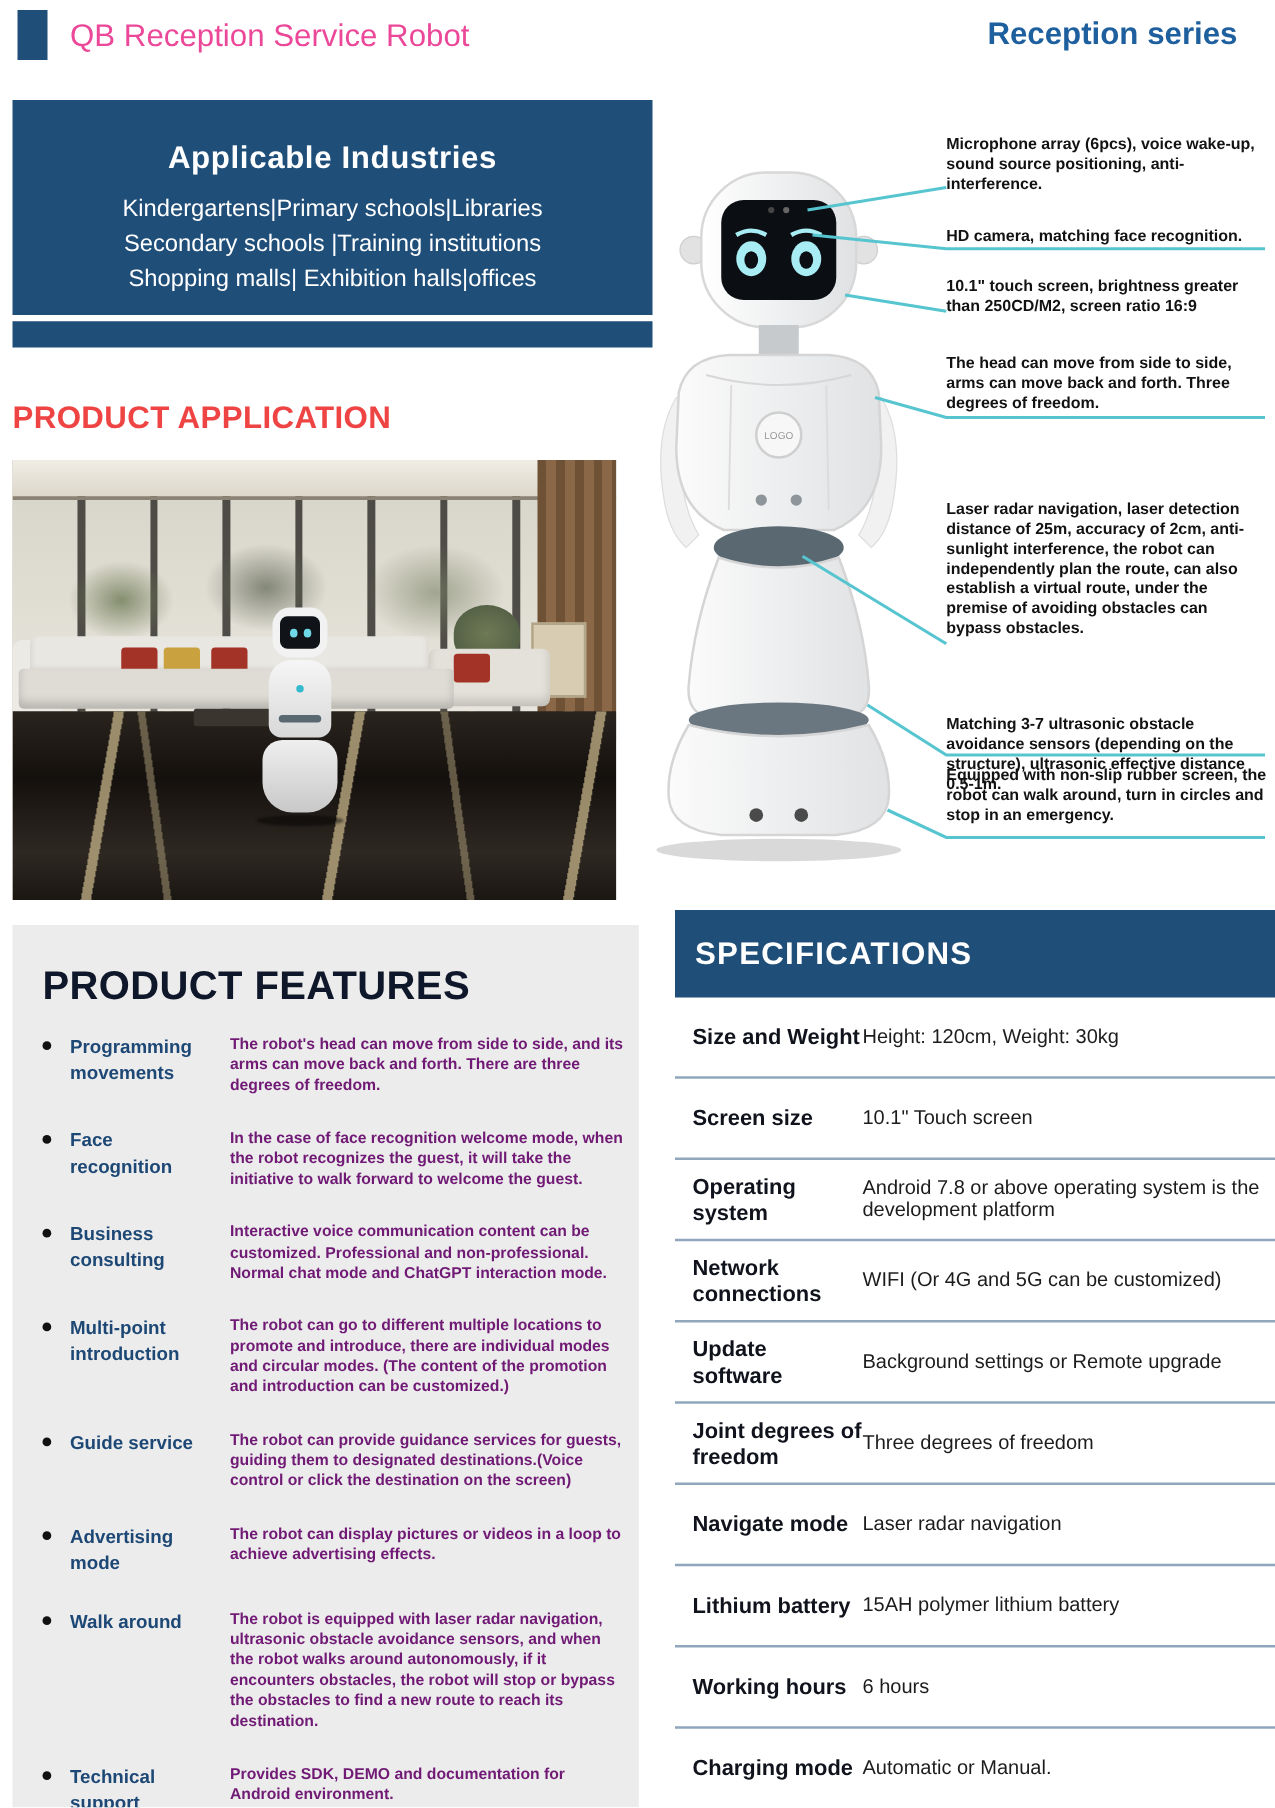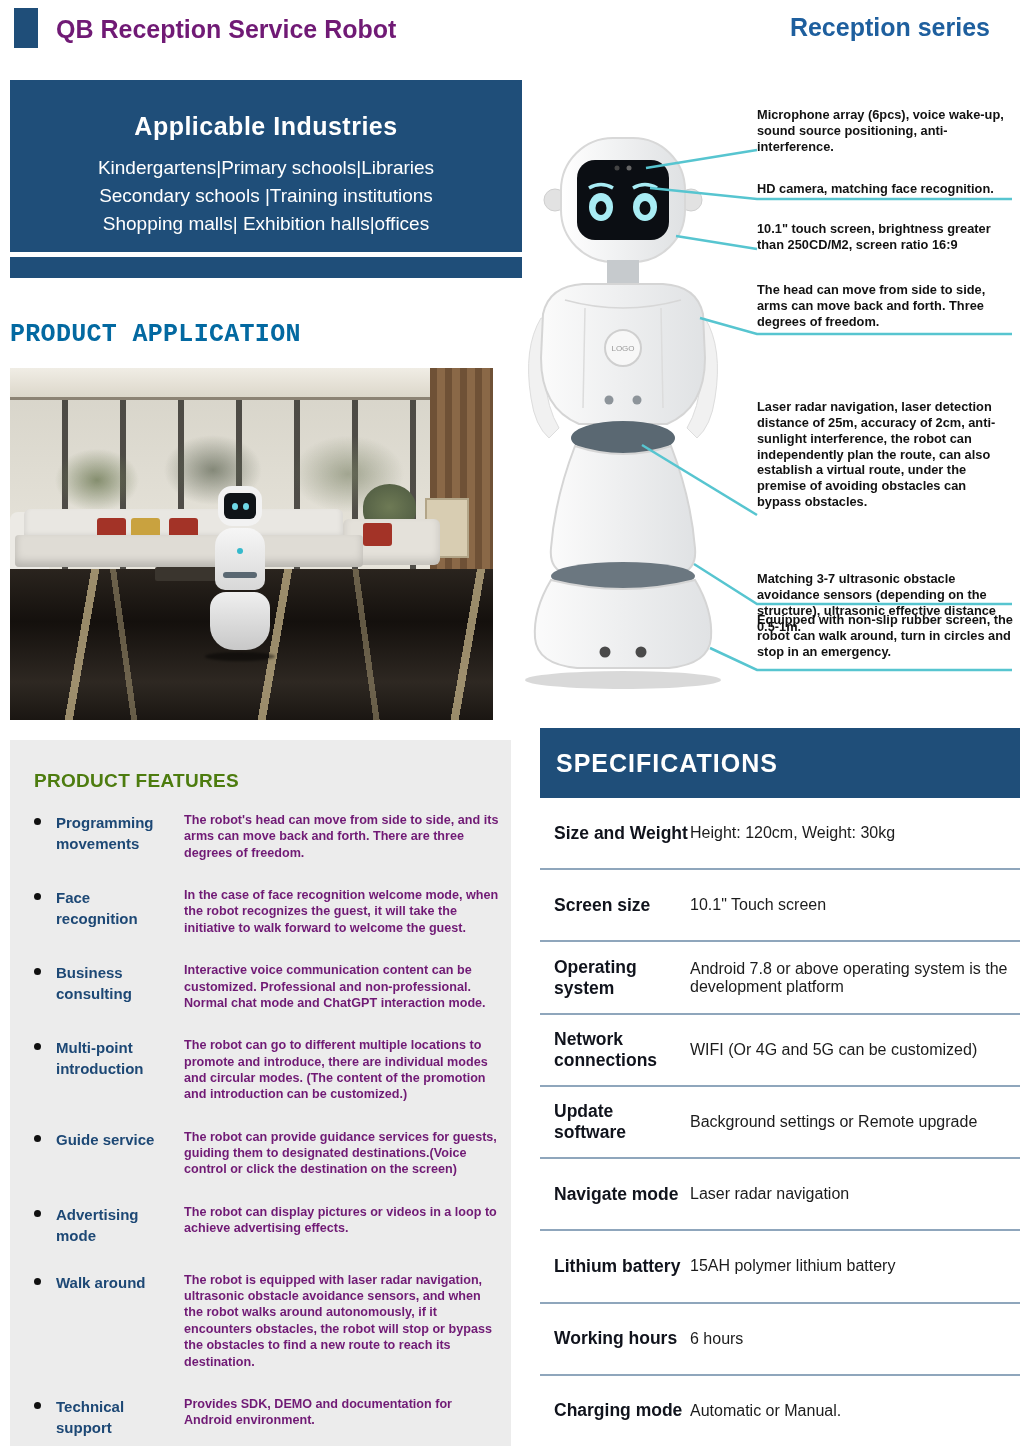--- a/index.html
+++ b/index.html
@@ -1,31 +1,31 @@
 <!DOCTYPE html>
 <html><head>
 <meta charset="utf-8">
 <style>
   * { margin:0; padding:0; box-sizing:border-box; }
   body { background:#fff; font-family:"Liberation Sans", sans-serif; }
   .page { position:relative; width:1020px; height:1446px; background:#fff; overflow:hidden; margin:0 auto; }
 
   
   .accent-square { position:absolute; left:14px; top:8px; width:24px; height:40px; background:#1f4e79; }
-  .header-title { position:absolute; left:56px; top:15px; font-size:25px; font-weight:bold; color:#701a75; }
+  .header-title { position:absolute; left:56px; top:15px; font-size:25px; font-weight:normal; color:#ec4899; }
   .header-series { position:absolute; right:30px; top:13px; font-size:25px; font-weight:bold; color:#1e5f9e; }
 
   
   .industries { position:absolute; left:10px; top:80px; width:512px; height:172px; background:#1f4e79; color:#fff; text-align:center; }
   .industries-title { padding-top:32px; font-size:25px; font-weight:bold; letter-spacing:.5px; }
   .industries-lines { margin-top:13px; font-size:19px; line-height:28px; font-weight:500; }
   .industries-bar { position:absolute; left:10px; top:257px; width:512px; height:21px; background:#1f4e79; }
 
   
-  .application-title { position:absolute; left:10px; top:320px; font-size:25px; font-weight:bold; color:#0369a1; letter-spacing:.3px;font-family:Liberation Mono, monospace; }
+  .application-title { position:absolute; left:10px; top:320px; font-size:25px; font-weight:bold; color:#ef4444; letter-spacing:.3px; }
   .photo { position:absolute; left:10px; top:368px; width:483px; height:352px; background:#c9c4b8; overflow:hidden; }
   .ph-window { position:absolute; left:0; top:0; width:100%; height:58%;
       background:
         radial-gradient(60px 45px at 18% 55%, rgba(110,122,85,.8), rgba(110,122,85,0) 70%),
         radial-gradient(70px 50px at 42% 50%, rgba(93,100,82,.7), rgba(93,100,82,0) 70%),
         radial-gradient(80px 55px at 70% 52%, rgba(120,128,100,.6), rgba(120,128,100,0) 70%),
         repeating-linear-gradient(90deg, rgba(53,51,46,0) 0 52px, rgba(53,51,46,.85) 52px 58px),
         linear-gradient(#d6d3c8, #e8e5dc); }
   .ph-ceiling { position:absolute; left:0; top:0; width:100%; height:9%; background:linear-gradient(#f0ede5,#dcd7ca); border-bottom:3px solid #8c8374; }
   .ph-wood { position:absolute; right:0; top:0; width:13%; height:64%; background:repeating-linear-gradient(90deg,#6f5136 0 7px,#8a6847 7px 15px); }
@@ -58,21 +58,21 @@
 
   
   .robot-svg { position:absolute; left:505px; top:108px; width:240px; height:585px; }
   .callout-lines { position:absolute; left:0; top:0; width:1020px; height:1446px; pointer-events:none; }
   .callout { position:absolute; left:757px; width:256px; font-size:12.8px; font-weight:600; color:#121212; line-height:1.24; }
   .co-1 { top:107px; } .co-2 { top:181px; } .co-3 { top:221px; } .co-4 { top:282px; }
   .co-5 { top:399px; } .co-6 { top:531px;margin-top:40px; } .co-7 { top:612px; }
 
   
   .features { position:absolute; left:10px; top:740px; width:501px; height:706px; background:#ececec; }
-  .features-title { margin:30px 0 20px 24px; font-size:19px; font-weight:bold; color:#4d7c0f; letter-spacing:.3px; }
+  .features-title { margin:30px 0 20px 24px; font-size:32px; font-weight:bold; color:#0f172a; letter-spacing:.3px; }
   .feature-list { padding:0 12px 0 24px; display:flex; flex-direction:column; gap:26px; }
   .feature-item { display:grid; grid-template-columns:14px 120px 1fr; column-gap:8px; }
   .feature-bullet { width:7px; height:7px; border-radius:50%; background:#111; margin-top:6px; }
   .feature-label { font-size:15px; font-weight:bold; color:#1d4875; line-height:1.4; }
   .feature-text { font-size:12.6px; font-weight:600; color:#701a75; line-height:1.3; }
 
   
   .specs-header { position:absolute; left:540px; top:728px; width:552px; height:70px; background:#1f4e79; display:flex; align-items:center; padding-left:16px; }
   .specs-title { color:#fff; font-size:25px; font-weight:bold; letter-spacing:1px; }
   .specs-table { position:absolute; left:540px; top:798px; width:480px; height:648px; display:flex; flex-direction:column; }
@@ -269,20 +269,24 @@
     </div>
     <div class="spec-row">
       <div class="spec-label">Network connections</div>
       <div class="spec-value">WIFI (Or 4G and 5G can be customized)</div>
     </div>
     <div class="spec-row">
       <div class="spec-label">Update software</div>
       <div class="spec-value">Background settings or Remote upgrade</div>
     </div>
     <div class="spec-row">
+      <div class="spec-label">Joint degrees of freedom</div>
+      <div class="spec-value">Three degrees of freedom</div>
+    </div>
+    <div class="spec-row">
       <div class="spec-label">Navigate mode</div>
       <div class="spec-value">Laser radar navigation</div>
     </div>
     <div class="spec-row">
       <div class="spec-label">Lithium battery</div>
       <div class="spec-value">15AH polymer lithium battery</div>
     </div>
     <div class="spec-row">
       <div class="spec-label">Working hours</div>
       <div class="spec-value">6 hours</div>

